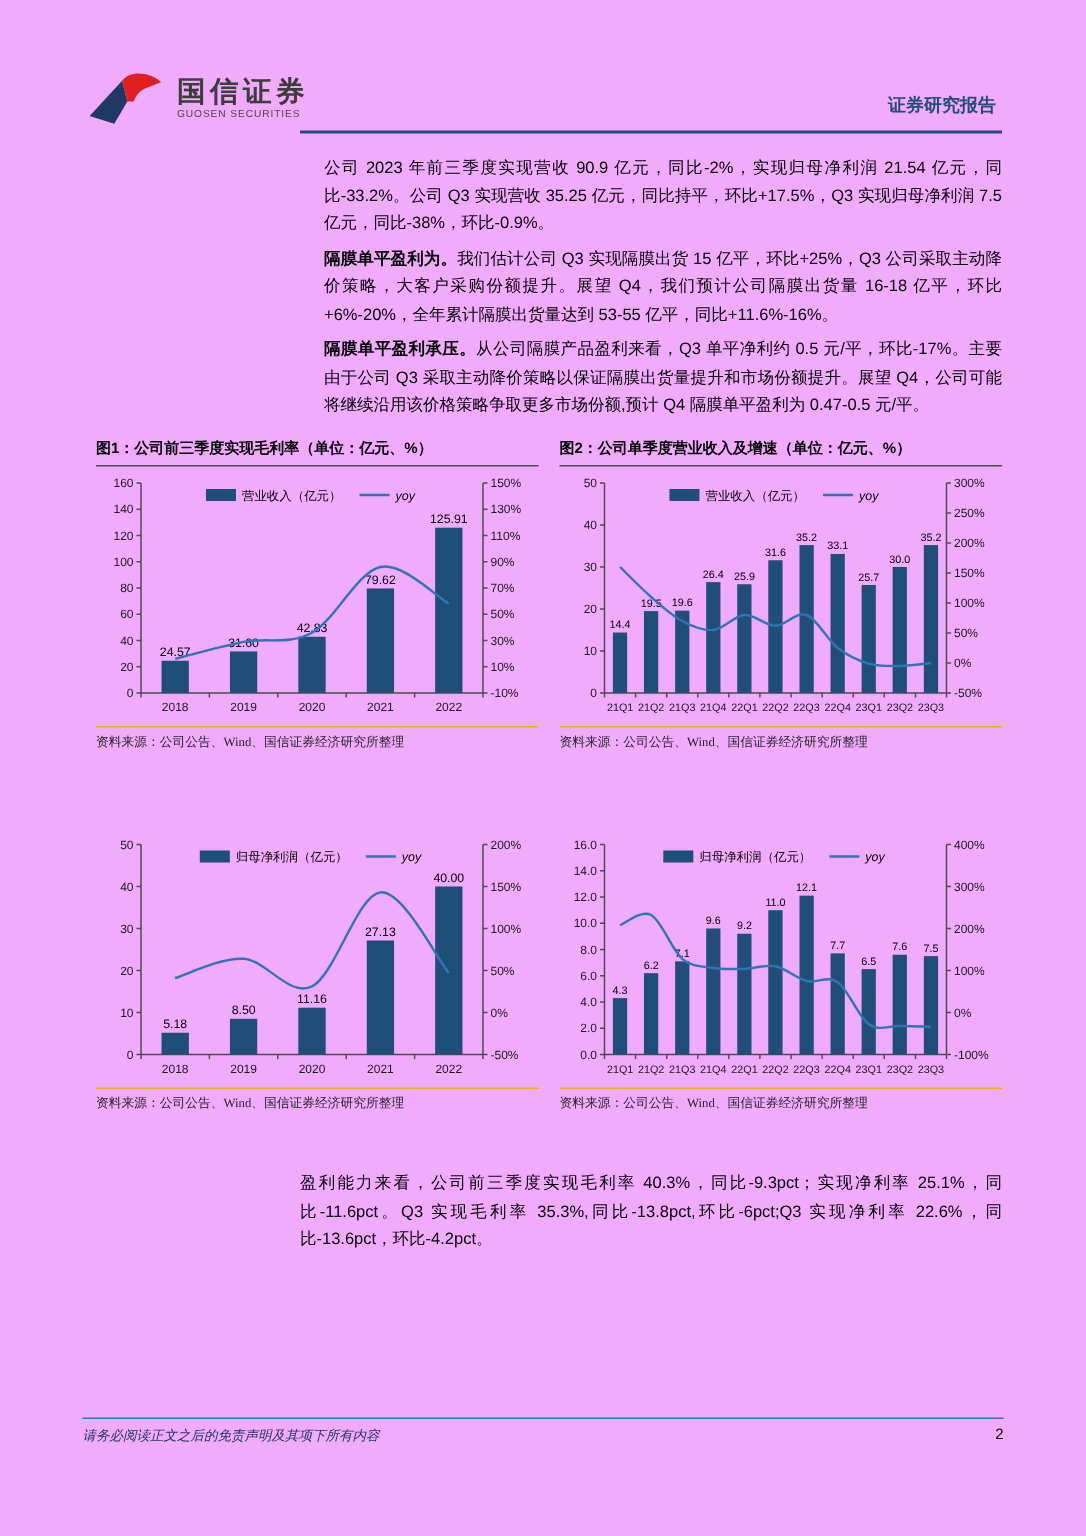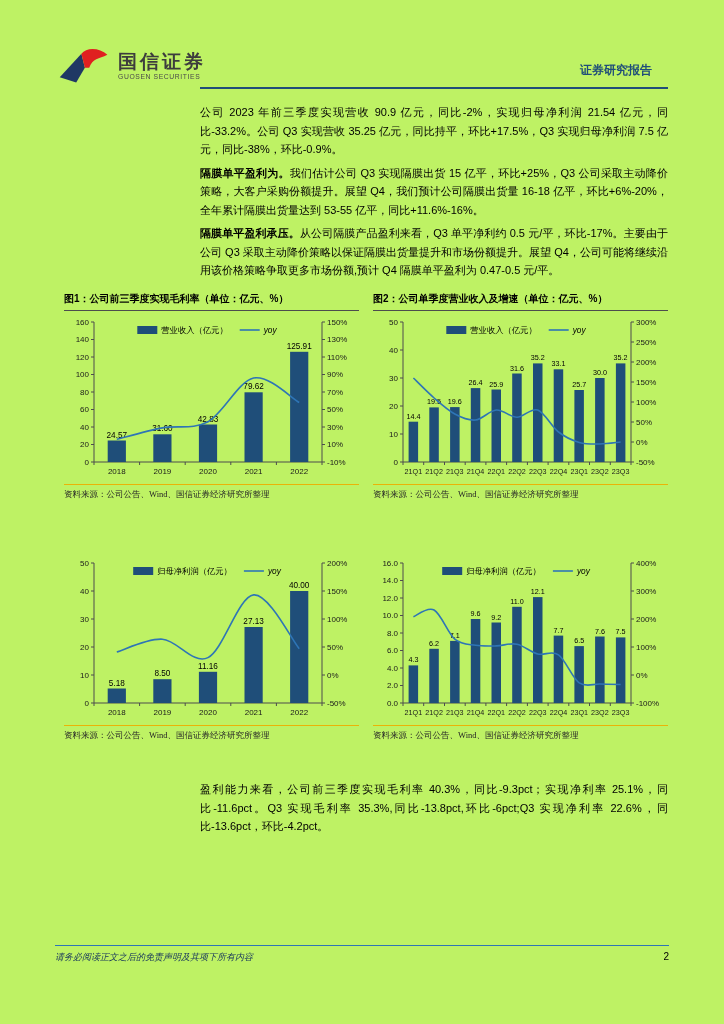--- a/index.html
+++ b/index.html
@@ -1,30 +1,30 @@
 <!DOCTYPE html>
 <html><head>
 <meta charset="utf-8">
 <style>
   * { margin:0; padding:0; box-sizing:border-box; }
   html,body { background:#e8e8e8; }
   body { font-family:"Liberation Sans","DejaVu Sans",sans-serif; }
-  .page { position:relative; width:724px; height:1024px; background:#bef264; margin:0 auto; overflow:hidden; }
+  .page { position:relative; width:724px; height:1024px; background:#f0abfc; margin:0 auto; overflow:hidden; }
 
   
   .logo-wrap { position:absolute; left:58px; top:45px; display:flex; align-items:center; gap:8px; }
   .logo-mark { width:52px; height:42px; }
   .logo-text-cn { font-size:19px; font-weight:bold; color:#3d3d3d; letter-spacing:3px; line-height:1.05; }
   .logo-text-en { font-size:6.8px; color:#4a4a4a; letter-spacing:0.6px; margin-top:2px; }
-  .report-type { position:absolute; right:72px; top:62px; font-size:12px; font-weight:bold; color:#1F4E79; }
+  .report-type { position:absolute; right:60px; top:62px; font-size:12px; font-weight:bold; color:#1F4E79; }
   .header-rule { position:absolute; left:200px; right:56px; top:87px; height:2px; background:#1F4E79; }
 
   
   .body-text { position:absolute; left:200px; width:468px; top:103px; font-size:11px; line-height:18.5px; color:#000; text-align:justify; }
-  .body-text p { margin-bottom:5px; }
+  .body-text p { margin-bottom:5px;margin-left:16px; }
   .body-text b { font-weight:bold; }
 
   
   .charts-grid { position:absolute; left:64px; top:292px; width:604px; display:grid; grid-template-columns:295px 295px; column-gap:14px; row-gap:56px; }
   .chart-box { width:295px; }
   .chart-title { font-size:10px; font-weight:bold; color:#000; padding-bottom:4px; border-bottom:1px solid #4d4d4d; margin-bottom:5px; }
   .chart-canvas { width:295px; height:165px; }
   .chart-source { border-top:1px solid #eab308; margin-top:3px; padding-top:4px; font-size:8.5px; color:#262626;font-family:Liberation Serif, serif; }
 
   

